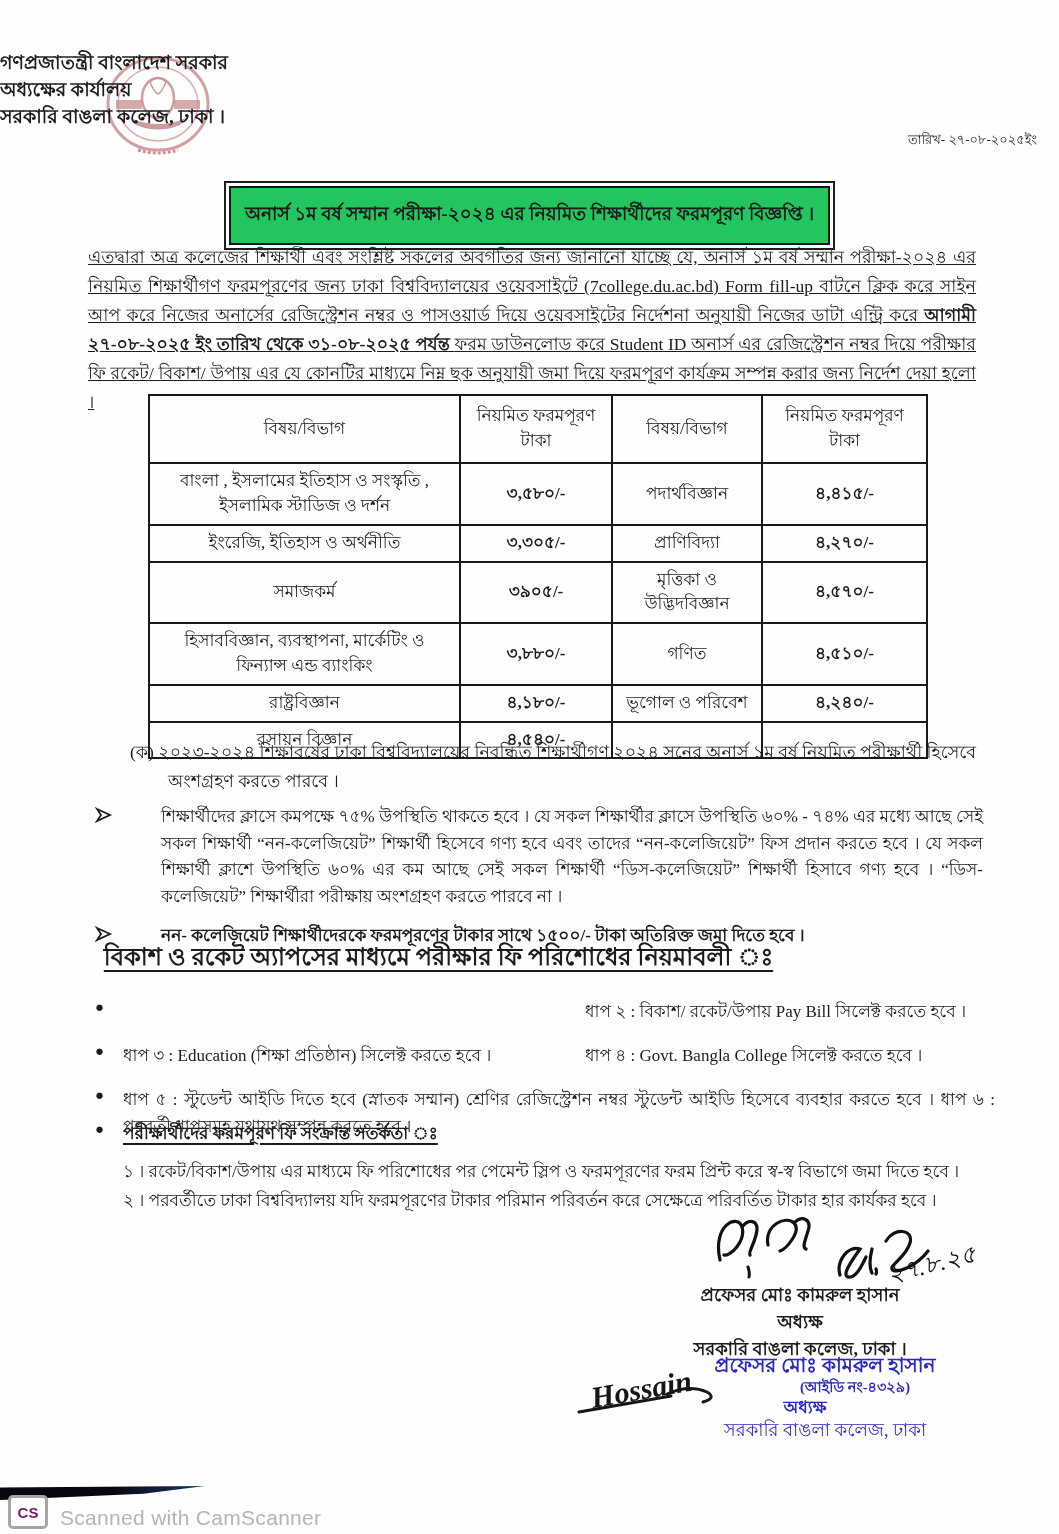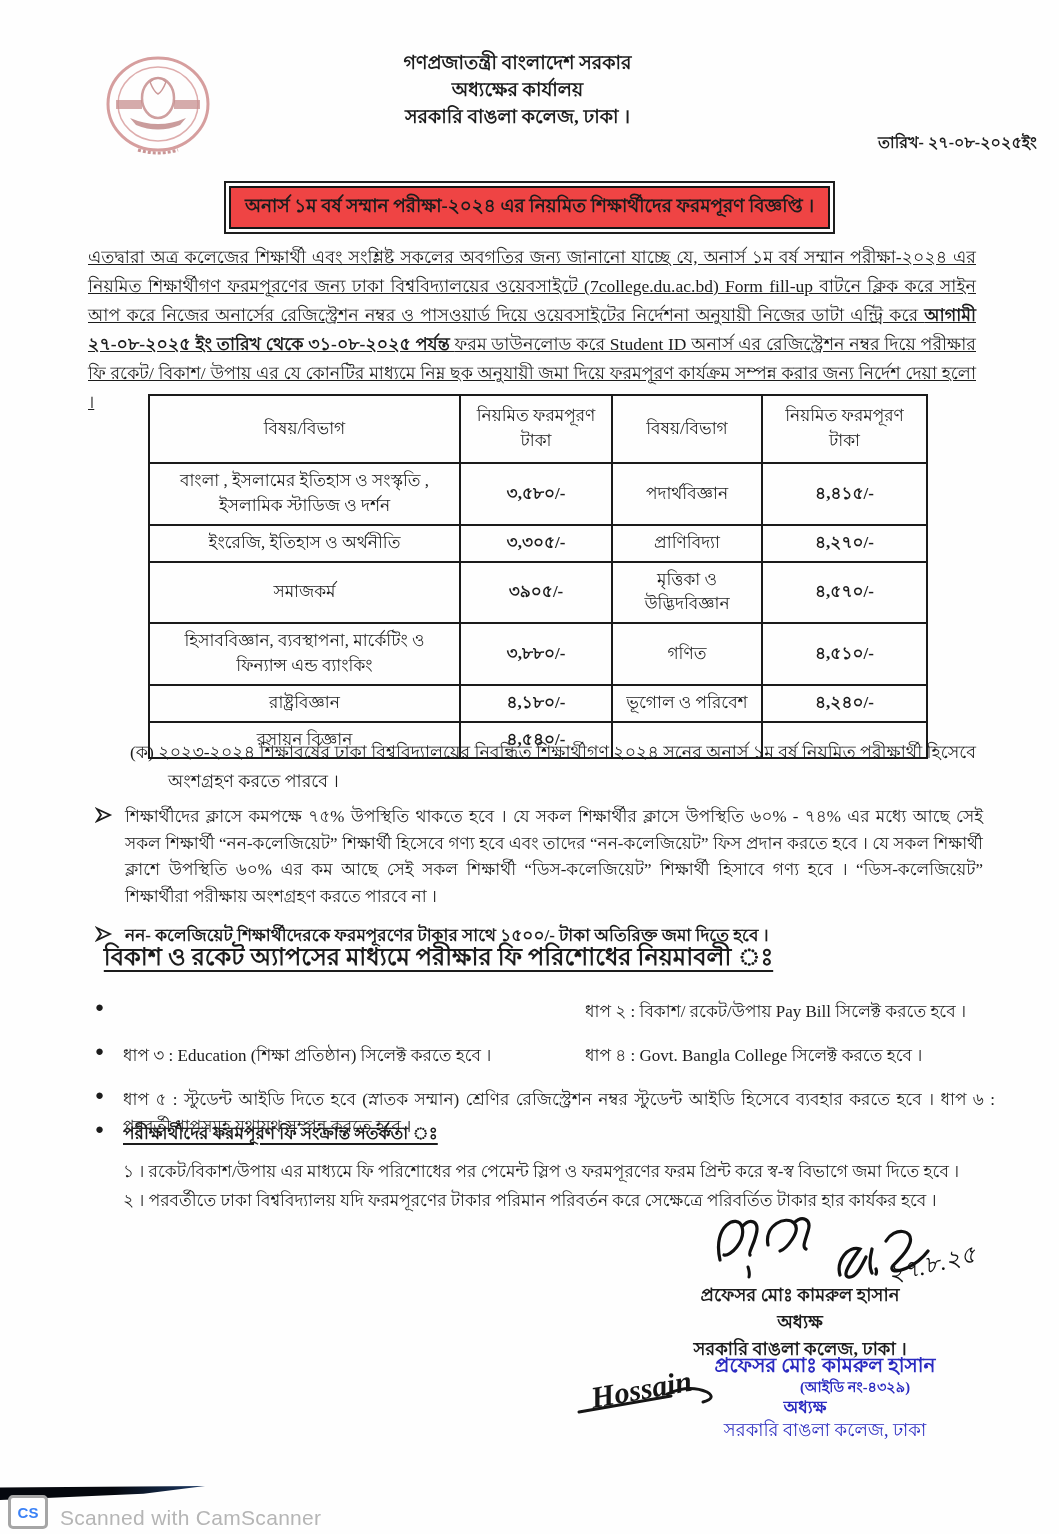--- a/index.html
+++ b/index.html
@@ -5,45 +5,45 @@
   html,body{margin:0;padding:0;background:#e9e9e9;}
   .page{
     position:relative;width:1059px;height:1534px;margin:0 auto;
     background:#fefefe;overflow:hidden;
     font-family:"Liberation Serif","DejaVu Serif",serif;
     color:#1c1c1c;
   }
   .b{font-weight:bold;}
   
   .seal{position:absolute;left:92px;top:52px;width:132px;height:118px;opacity:.75;}
-  .head-center{position:absolute;left:0;top:50px;width:999px;text-align:center;line-height:1.42;padding-left:18px;}
+  .head-center{position:absolute;left:0;top:50px;width:999px;text-align:left;line-height:1.42;}
   .head-center div{font-size:19px;font-weight:bold;}
-  .date-line{position:absolute;right:22px;top:130px;font-size:16px;font-weight:bold;}
+  .date-line{position:absolute;right:22px;top:130px;font-size:13px;font-weight:normal;}
   
   .title-wrap{position:absolute;left:0;top:186px;width:1059px;text-align:center;}
   .title-box{
     display:inline-block;border:2px solid #161616;outline:2px solid #1d1d1d;outline-offset:3px;
-    padding:4px 14px;font-size:18.5px;font-weight:bold;background:#ef4444;
+    padding:12px 14px;font-size:18.5px;font-weight:bold;background:#22c55e;
   }
   
   .body-par{position:absolute;left:88px;top:243px;width:888px;font-size:17.5px;line-height:29px;text-align:justify;text-decoration:underline;}
   
   table.fees{position:absolute;left:148px;top:394px;border-collapse:collapse;width:778px;table-layout:fixed;}
   table.fees th,table.fees td{border:2px solid #1a1a1a;text-align:center;vertical-align:middle;padding:5px 8px;font-size:17px;line-height:1.45;}
   table.fees th{font-weight:normal;height:56px;}
   td.fee{font-weight:bold;font-size:17.5px;}
   tr.tall td{height:50px;}
   tr.short td{height:24px;}
   tr.mid td{height:44px;}
   
   .note-ka{position:absolute;left:130px;top:738px;width:840px;font-size:17.5px;line-height:29px;padding-left:38px;text-indent:-38px;}
   .arrow-bullets{position:absolute;left:95px;top:804px;width:888px;}
   .ab-item{display:flex;margin-bottom:13px;}
   .ab-icon{flex:0 0 30px;padding-top:3px;}
-  .ab-text{font-size:17px;line-height:26.5px;text-align:justify;}
+  .ab-text{font-size:17px;line-height:26.5px;text-align:justify;margin-left:36px;}
   
   .pay-title{position:absolute;left:0;top:938px;width:877px;text-align:center;font-size:24px;font-weight:bold;
     }
   .pay-title span{text-decoration:underline;text-decoration-thickness:2px;text-underline-offset:5px;}
   .steps{position:absolute;left:95px;top:998px;width:900px;font-size:17px;}
   .step-row{display:flex;margin-bottom:16px;}
   .step-cell{display:flex;}
   .step-cell.left{width:490px;}
   .step-cell.right{width:400px;}
   .dot{flex:0 0 28px;font-size:15px;padding-top:1px;}
@@ -63,21 +63,21 @@
   .stamp .s-title{font-size:17px;font-weight:bold;margin-left:-40px;}
   .stamp .s-college{font-size:18px;font-weight:normal;}
   .hossain{position:absolute;left:575px;top:1368px;width:180px;height:60px;}
   
   .scan-wedge{position:absolute;left:0;top:1486px;width:205px;height:14px;
     background:linear-gradient(90deg,#05080e 55%,#1c3a66 100%);
     clip-path:polygon(0 10%,100% 0,70% 55%,0 100%);}
   .footer{position:absolute;left:8px;top:1494px;display:flex;align-items:center;
     font-family:"Liberation Sans","DejaVu Sans",sans-serif;}
   .cs-badge{width:34px;height:28px;border:3px solid #a6a6a6;border-radius:5px;background:#fff;
-    color:#3b82f6;font-weight:bold;font-size:15px;display:flex;align-items:center;justify-content:center;margin-right:12px;}
+    color:#701a75;font-weight:bold;font-size:15px;display:flex;align-items:center;justify-content:center;margin-right:12px;}
   .cs-text{color:#b5b5b5;font-size:21px;letter-spacing:.3px;margin-top:12px;}
 </style>
 </head>
 <body>
 
 <div class="page">
 
   <svg class="seal" viewBox="0 0 132 118">
     <ellipse cx="66" cy="52" rx="50" ry="46" fill="none" stroke="#c97f7f" stroke-width="3"></ellipse>
     <ellipse cx="66" cy="52" rx="40" ry="37" fill="none" stroke="#d49393" stroke-width="1.5"></ellipse>

